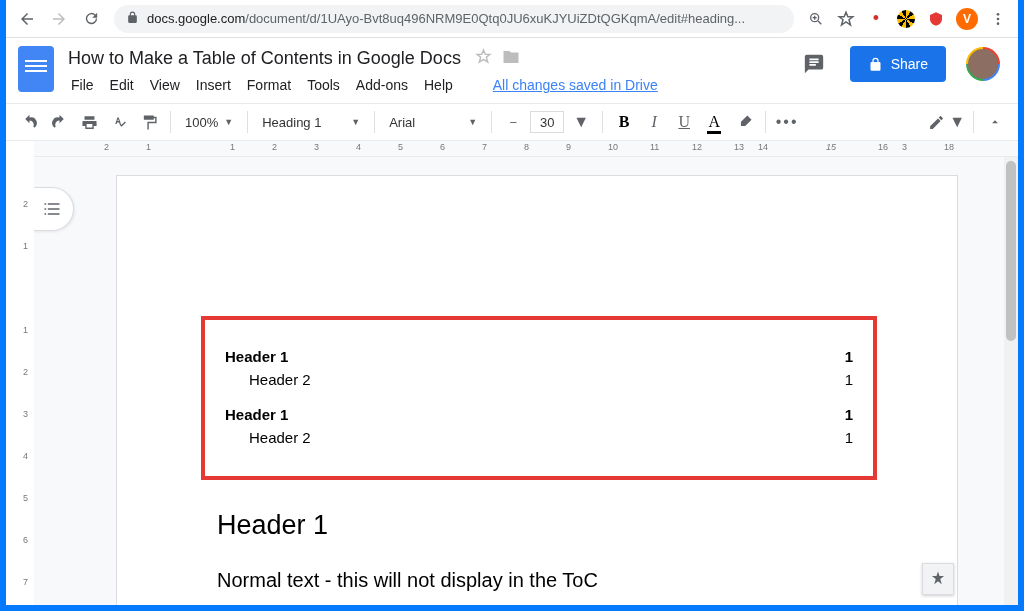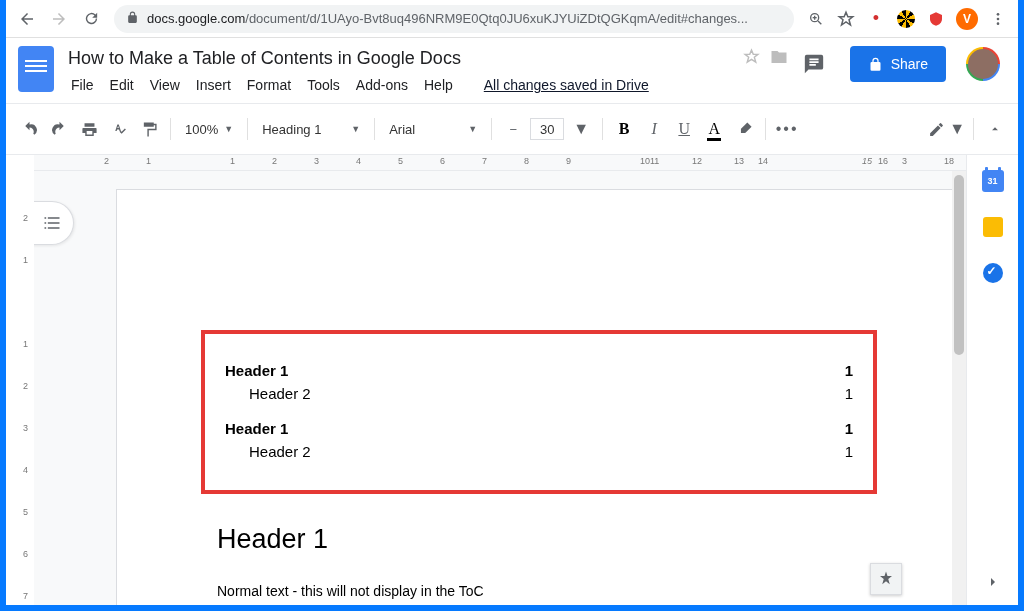--- a/index.html
+++ b/index.html
@@ -15,34 +15,34 @@
 .addr-field .lock { margin-right: 8px; color: #5f6368; }
 .addr-icons { display: flex; align-items: center; gap: 10px; padding: 0 4px; }
 .chrome-icon { width: 20px; height: 20px; display: flex; align-items: center; justify-content: center; }
 .avatar-circle { width: 22px; height: 22px; border-radius: 50%; background: #ff6b00; color: #fff; display: flex; align-items: center; justify-content: center; font-size: 12px; font-weight: bold; }
 
 
 .docs-header { display: flex; align-items: flex-start; padding: 8px 12px 0 12px; gap: 10px; }
 .docs-logo { width: 36px; height: 46px; background: #4285f4; border-radius: 4px; position: relative; flex-shrink: 0; }
 .docs-logo::before { content: ''; position: absolute; left: 7px; right: 7px; top: 14px; height: 2px; background: #fff; box-shadow: 0 5px 0 #fff, 0 10px 0 #fff; }
 .docs-title-area { flex: 1; }
-.doc-title-row { display: flex; align-items: center; gap: 10px; justify-content: space-between; }
+.doc-title-row { display: flex; align-items: center; gap: 10px; }
 .doc-title { font-size: 18px; color: #202124; padding: 2px 4px; }
 .title-icons { display: flex; gap: 10px; color: #bdbdbd; }
 .menus { display: flex; gap: 2px; margin-top: 2px; font-size: 14px; color: #202124; align-items: center; }
 .menus span { padding: 4px 7px; cursor: pointer; border-radius: 3px; }
-.saved-msg { text-decoration: underline; color: #0f172a; margin-left: 15px; font-size: 14px; }
+.saved-msg { text-decoration: underline; color: #3b82f6; margin-left: 24px; font-size: 14px; }
 .header-right { display: flex; align-items: center; gap: 20px; padding-right: 6px; }
 .comment-icon { width: 32px; height: 32px; color: #5f6368; display:flex; align-items:center; justify-content:center;}
 .share-btn { height: 36px; background:#1a73e8; color:#fff; border:none; border-radius:4px; padding:0 18px; font-size:14px; font-weight:500; display:flex; align-items:center; gap:8px; cursor:pointer;}
 .profile-av { width:34px; height:34px; border-radius:50%; background: conic-gradient(#ea4335 0 90deg,#4285f4 90deg 180deg,#34a853 180deg 270deg,#fbbc04 270deg 360deg); padding:2px; }
 .profile-av-inner{ width:100%; height:100%; border-radius:50%; background:#8d6e63;}
 
 
-.toolbar { height: 52px; border-top: 1px solid #e8eaed; border-bottom: 1px solid #e8eaed; display: flex; align-items: center; padding: 0 10px; gap: 4px; margin-top: 6px; }
+.toolbar { height: 38px; border-top: 1px solid #e8eaed; border-bottom: 1px solid #e8eaed; display: flex; align-items: center; padding: 0 10px; gap: 4px; margin-top: 6px; }
 .tb-btn { min-width: 26px; height: 26px; display: flex; align-items:center; justify-content:center; color:#5f6368; cursor:pointer; border-radius:3px;}
 .tb-sep { width:1px; height:22px; background:#e0e0e0; margin: 0 4px;}
 .tb-dd { display:flex; align-items:center; gap:6px; padding: 0 6px; font-size:13px; color:#333; cursor:pointer;}
 .tb-dd .caret { font-size: 9px; color:#5f6368; }
 .tb-spacer { flex:1; }
 .font-color-a { position:relative; font-family: 'Times New Roman', serif; font-size:16px; color:#000;}
 .font-color-a::after { content:''; position:absolute; left:-1px; right:-1px; bottom:-3px; height:3px; background:#000;}
 
 .work-area { flex:1; display:flex; position:relative; overflow:hidden; }
 
@@ -58,21 +58,21 @@
 .doc-scroll { flex:1; background:#f8f9fa; overflow:hidden; display:flex; flex-direction:column;}
 .doc-page-wrap { flex:1; position:relative; overflow:hidden;}
 .doc-page { position:absolute; top:18px; left:82px; width:842px; min-height:1100px; background:#fff; border:1px solid #dadce0;}
 .doc-content { padding: 140px 100px 40px 100px; font-size:14px; color:#000;}
 
 .toc-box { border: 4px solid #e53935; padding: 28px 20px 24px 20px; margin-bottom: 30px; margin-left:-16px; margin-right:-20px;}
 .toc-row { display:flex; justify-content:space-between; font-size:15px; margin-bottom:6px;}
 .toc-row.h1 { font-weight:bold; }
 .toc-row.h2 { padding-left:24px; }
 .doc-h1 { font-size:27px; margin-top: 12px; margin-bottom: 28px; font-weight: normal;}
-.normal-text { font-size:14px;}
+.normal-text { font-size:20px;}
 
 .outline-pill { position:absolute; left:-4px; top:30px; width:44px; height:44px; background:#fff; border:1px solid #dadce0; border-left:none; border-radius:0 22px 22px 0; display:flex; align-items:center; justify-content:center; color:#5f6368; box-shadow: 1px 1px 3px rgba(0,0,0,.08);}
 
 .scrollbar-v { position:absolute; right:0; top:0; bottom:0; width:14px; background:#f1f1f1;}
 .scrollbar-v .thumb{ position:absolute; left:2px; right:2px; top:4px; height:180px; background:#c1c1c1; border-radius:5px;}
 
 
 .side-panel { width:52px; background:#fff; border-left:1px solid #e8eaed; display:flex; flex-direction:column; align-items:center; padding-top:14px; gap:22px;}
 .sp-icon { width:24px; height:24px; display:flex; align-items:center; justify-content:center; }
 .cal-icon { background:#4285f4; color:#fff; font-size:9px; font-weight:bold; border-radius:3px; width:22px; height:22px; display:flex; align-items:center; justify-content:center; position:relative;}
@@ -107,21 +107,21 @@
           <path fill="currentColor" d="M17.65 6.35A8 8 0 1 0 20 12h-2a6 6 0 1 1-1.76-4.24L13 11h7V4l-2.35 2.35z"></path>
         </svg>
     </div>
     <div class="addr-field">
       <span class="lock">
         <svg width="13" height="13" viewBox="0 0 24 24">
             <path fill="currentColor" d="M18 8h-1V6a5 5 0 0 0-10 0v2H6a2 2 0 0 0-2 2v10a2 2 0 0 0 2 2h12a2 2 0 0 0 2-2V10a2 2 0 0 0-2-2zM9 6a3 3 0 1 1 6 0v2H9z"></path>
           </svg>
       </span>
       <span class="url-dark">docs.google.com</span>
-        <span>/document/d/1UAyo-Bvt8uq496NRM9E0Qtq0JU6xuKJYUiZDtQGKqmA/edit#changes...</span>
+        <span>/document/d/1UAyo-Bvt8uq496NRM9E0Qtq0JU6xuKJYUiZDtQGKqmA/edit#heading...</span>
     </div>
     <div class="addr-icons">
       <div class="chrome-icon">
           <svg width="16" height="16" viewBox="0 0 24 24">
             <circle cx="10" cy="10" r="6" fill="none" stroke="#5f6368" stroke-width="2"></circle>
             <line x1="15" y1="15" x2="20" y2="20" stroke="#5f6368" stroke-width="2"></line>
             <line x1="7" y1="10" x2="13" y2="10" stroke="#5f6368" stroke-width="2"></line>
             <line x1="10" y1="7" x2="10" y2="13" stroke="#5f6368" stroke-width="2"></line>
           </svg>
         </div>
@@ -295,26 +295,26 @@
           <span class="hmark" style="left: 154px;"></span>
           <span class="hmark" style="left: 196px;">1</span>
           <span class="hmark" style="left: 238px;">2</span>
           <span class="hmark" style="left: 280px;">3</span>
           <span class="hmark" style="left: 322px;">4</span>
           <span class="hmark" style="left: 364px;">5</span>
           <span class="hmark" style="left: 406px;">6</span>
           <span class="hmark" style="left: 448px;">7</span>
           <span class="hmark" style="left: 490px;">8</span>
           <span class="hmark" style="left: 532px;">9</span>
-          <span class="hmark" style="left: 606px;">10</span>
+          <span class="hmark" style="left: 574px;">10</span>
           <span class="hmark" style="left: 616px;">11</span>
           <span class="hmark" style="left: 658px;">12</span>
           <span class="hmark" style="left: 700px;">13</span>
           <span class="hmark" style="left: 724px;">14</span>
-          <span class="hmark" style="left: 828px; font-style: italic;">15</span>
+          <span class="hmark" style="left: 792px; font-style: italic;">15</span>
           <span class="hmark" style="left: 844px;">16</span>
           <span class="hmark" style="left: 868px;">3</span>
           <span class="hmark" style="left: 910px;">18</span>
         </div>
       <div class="doc-page-wrap">
         <div class="outline-pill">
           <svg width="20" height="20" viewBox="0 0 24 24">
               <path fill="currentColor" d="M3 5h2v2H3zm4 0h14v2H7zM3 11h2v2H3zm4 0h14v2H7zM3 17h2v2H3zm4 0h14v2H7z"></path>
             </svg>
         </div>
@@ -346,30 +346,14 @@
             <div class="thumb"></div>
           </div>
         <div class="explore-fab">
             <svg width="18" height="18" viewBox="0 0 24 24">
               <path fill="#5f6368" d="M12 2l2 6h6l-5 4 2 7-5-4-5 4 2-7-5-4h6z"></path>
             </svg>
           </div>
       </div>
     </div>
 
-    <div class="side-panel">
-      <div class="sp-icon">
-          <div class="cal-icon">31</div>
-        </div>
-      <div class="sp-icon">
-          <div class="keep-icon"></div>
-        </div>
-      <div class="sp-icon">
-          <div class="tasks-icon"></div>
-        </div>
-      <div class="side-bottom">
-          <svg width="16" height="16" viewBox="0 0 24 24">
-            <path fill="currentColor" d="M9 6l6 6-6 6z"></path>
-          </svg>
-        </div>
-    </div>
   </div>
 </div>
 
 </body></html>

